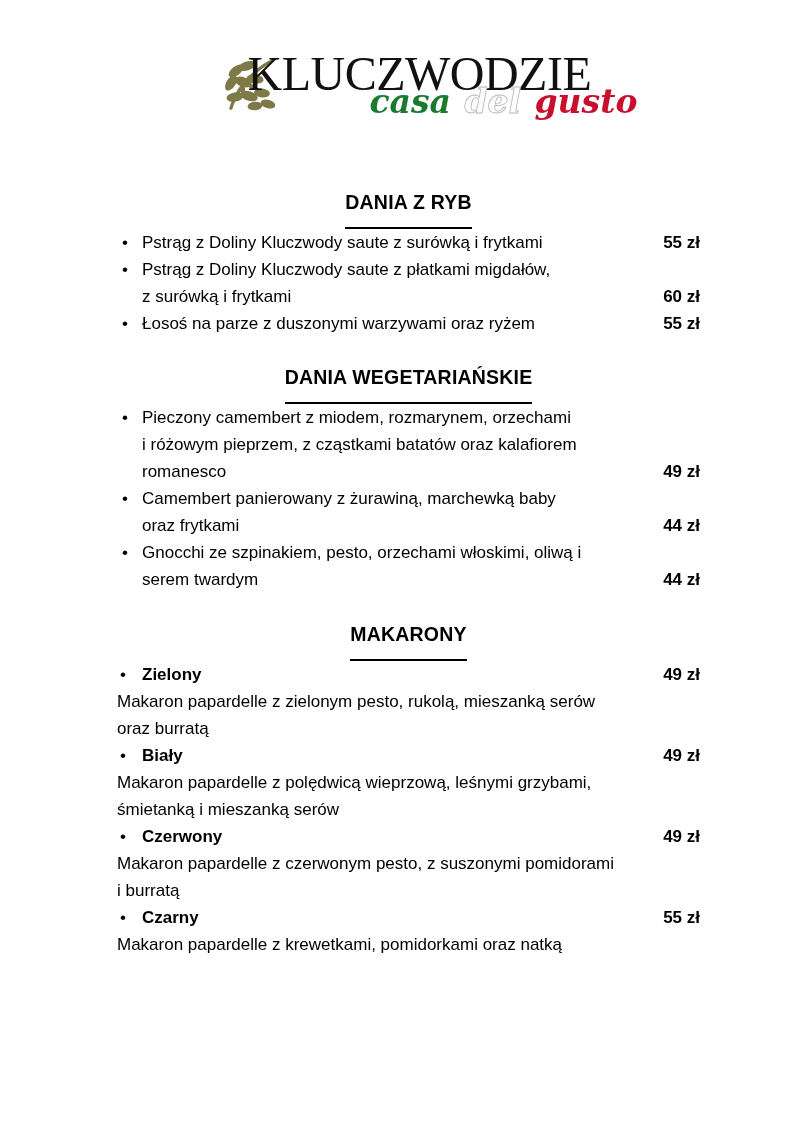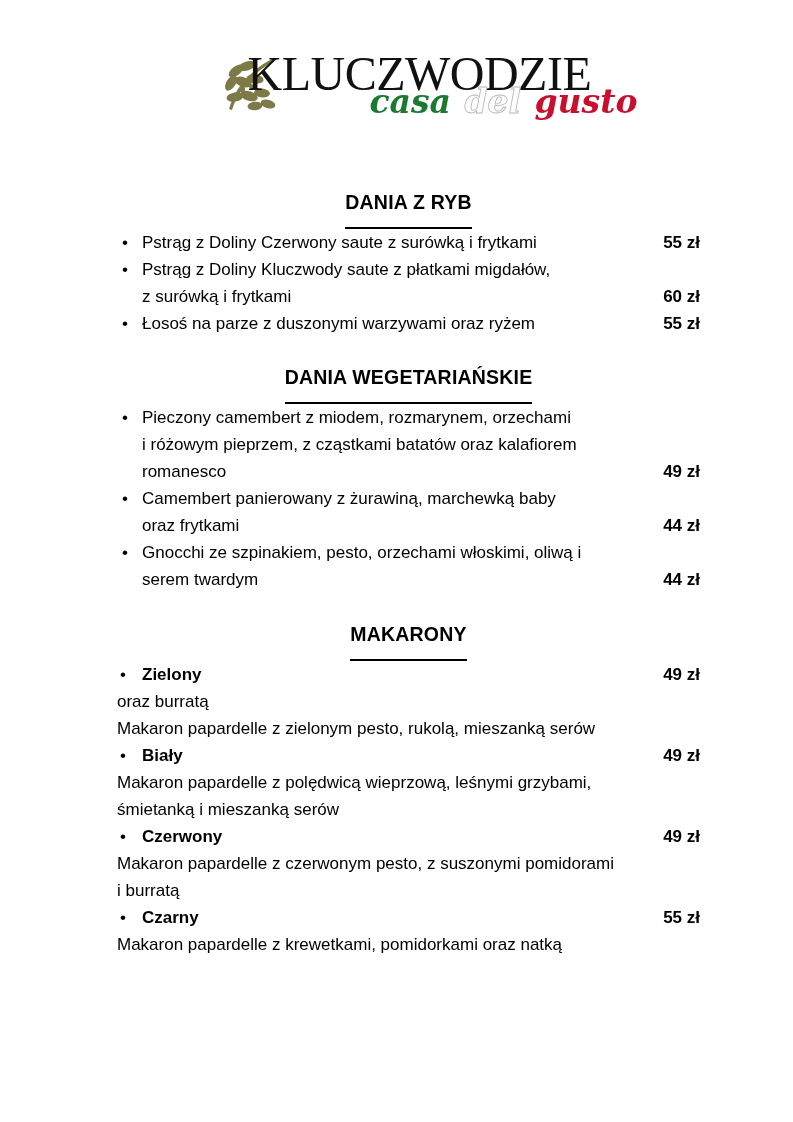--- a/index.html
+++ b/index.html
@@ -194,21 +194,21 @@
     <div class="gap-section-top-1"></div>
     <div id="sections-root">
         <div class="section">
           <div class="section-heading"><span>DANIA Z RYB</span></div>
           <div class="gap-after-heading"></div>
           <ul class="dish-list">
             <li class="dish">
               <span class="bullet">•</span>
               <span class="rows">
                 <span class="row">
-                  <span class="txt">Pstrąg z Doliny Czerwony saute z surówką i frytkami</span>
+                  <span class="txt">Pstrąg z Doliny Kluczwody saute z surówką i frytkami</span>
                   <span class="price">55 zł</span>
                 </span>
               </span>
             </li>
             <li class="dish">
               <span class="bullet">•</span>
               <span class="rows">
                 <span class="row">
                   <span class="txt">Pstrąg z Doliny Kluczwody saute z płatkami migdałów,</span>
                 </span>
@@ -279,22 +279,22 @@
         <div class="section">
           <div class="section-heading"><span>MAKARONY</span></div>
           <div class="gap-after-heading"></div>
           <div>
             <div class="pasta-item">
               <div class="pasta-head">
                 <span class="bullet">•</span>
                 <span>Zielony</span>
                 <span class="price">49 zł</span>
               </div>
+              <div class="pasta-desc">Makaron papardelle z zielonym pesto, rukolą, mieszanką serów</div>
               <div class="pasta-desc">oraz burratą</div>
-              <div class="pasta-desc">Makaron papardelle z zielonym pesto, rukolą, mieszanką serów</div>
             </div>
             <div class="pasta-item">
               <div class="pasta-head">
                 <span class="bullet">•</span>
                 <span>Biały</span>
                 <span class="price">49 zł</span>
               </div>
               <div class="pasta-desc">Makaron papardelle z polędwicą wieprzową, leśnymi grzybami,</div>
               <div class="pasta-desc">śmietanką i mieszanką serów</div>
             </div>

